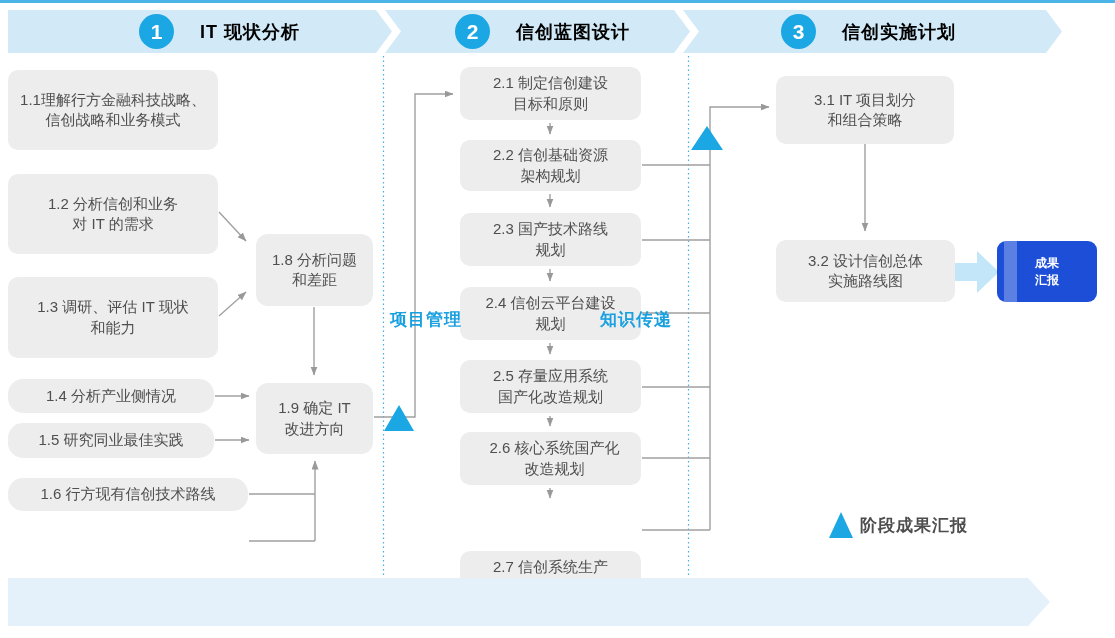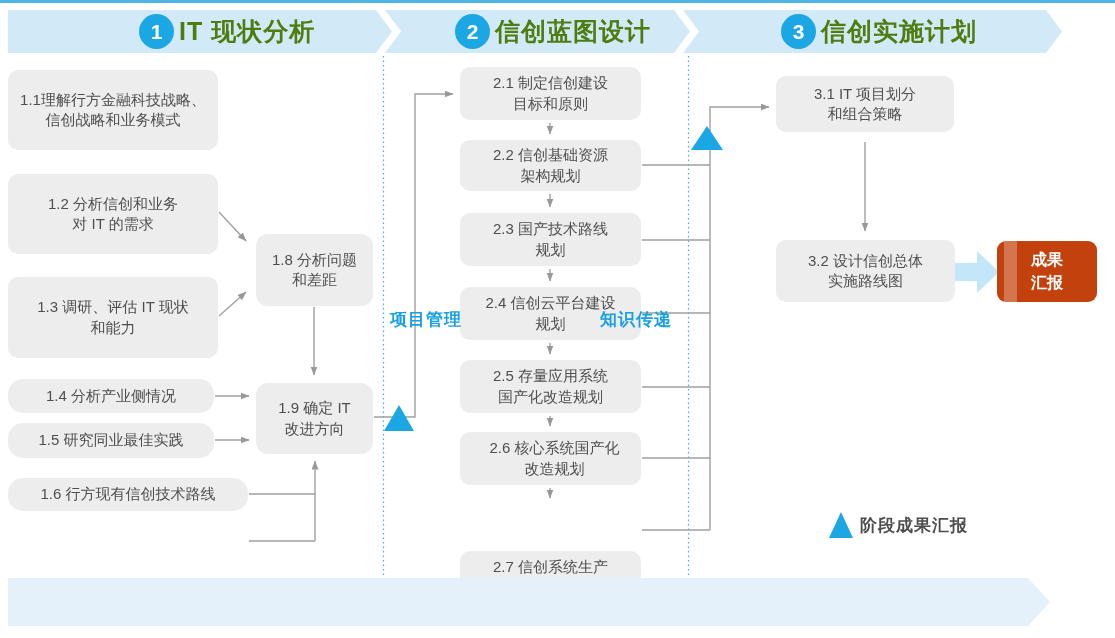--- a/index.html
+++ b/index.html
@@ -20,21 +20,21 @@
     padding-left:131px; }
   .seg2 { left:385px; width:305px;
     clip-path:polygon(0 0, calc(100% - 16px) 0, 100% 50%, calc(100% - 16px) 100%, 0 100%, 16px 50%);
     padding-left:70px; }
   .seg3 { left:683px; width:379px;
     clip-path:polygon(0 0, calc(100% - 16px) 0, 100% 50%, calc(100% - 16px) 100%, 0 100%, 16px 50%);
     padding-left:98px; }
   .num-circle { width:35px; height:35px; border-radius:50%; background:#1ba7e4;
     color:#fff; font-weight:bold; font-size:21px; display:flex; align-items:center;
     justify-content:center; flex:0 0 auto; }
-  .seg-title { color:#4d7c0f; font-weight:bold; font-size:25px; margin-left:5px;
+  .seg-title { color:#000000; font-weight:bold; font-size:18px; margin-left:26px;
     letter-spacing:1px; white-space:nowrap; }
 
   
   .box { position:absolute; background:#ededed; color:#4f4f4f; font-size:15px;
     line-height:1.35; border-radius:10px; display:flex; align-items:center;
     justify-content:center; text-align:center; white-space:pre-line; }
   .pill { border-radius:15px; }
 
   
   .b11 { left:8px;  top:70px;  width:210px; height:80px; }
@@ -49,26 +49,26 @@
   
   .col2 { left:460px; width:181px; }
   .b21 { top:67px;  height:53px; }
   .b22 { top:140px; height:51px; }
   .b23 { top:213px; height:53px; }
   .b24 { top:287px; height:53px; }
   .b25 { top:360px; height:53px; }
   .b26 { top:432px; height:53px;padding-left:8px; }
   .b27 { top:504px; height:53px;margin-top:47px; }
   
-  .b31 { left:776px; top:76px;  width:178px; height:56px; }
+  .b31 { left:776px; top:76px;  width:178px; height:68px; }
   .b32 { left:776px; top:240px; width:179px; height:62px; }
 
   .result-box { position:absolute; left:997px; top:241px; width:100px; height:61px;
-    background:#c2410c; border-radius:9px; color:#ffffff; font-weight:bold;
-    font-size:16px; line-height:1.4; display:flex; align-items:center;
+    background:#1d4ed8; border-radius:9px; color:#ffffff; font-weight:bold;
+    font-size:12px; line-height:1.4; display:flex; align-items:center;
     justify-content:center; text-align:center; white-space:pre-line; overflow:hidden; }
   .result-box::before { content:""; position:absolute; left:7px; top:0; bottom:0;
     width:13px; background:rgba(255,255,255,0.28); }
 
   .block-arrow { position:absolute; left:955px; top:251px; width:44px; height:42px;
     background:#c3e6f8;
     clip-path:polygon(0 12px, 22px 12px, 22px 0, 100% 50%, 22px 100%, 22px calc(100% - 12px), 0 calc(100% - 12px)); }
 
   
   .wires { position:absolute; left:0; top:0; width:1115px; height:638px;

